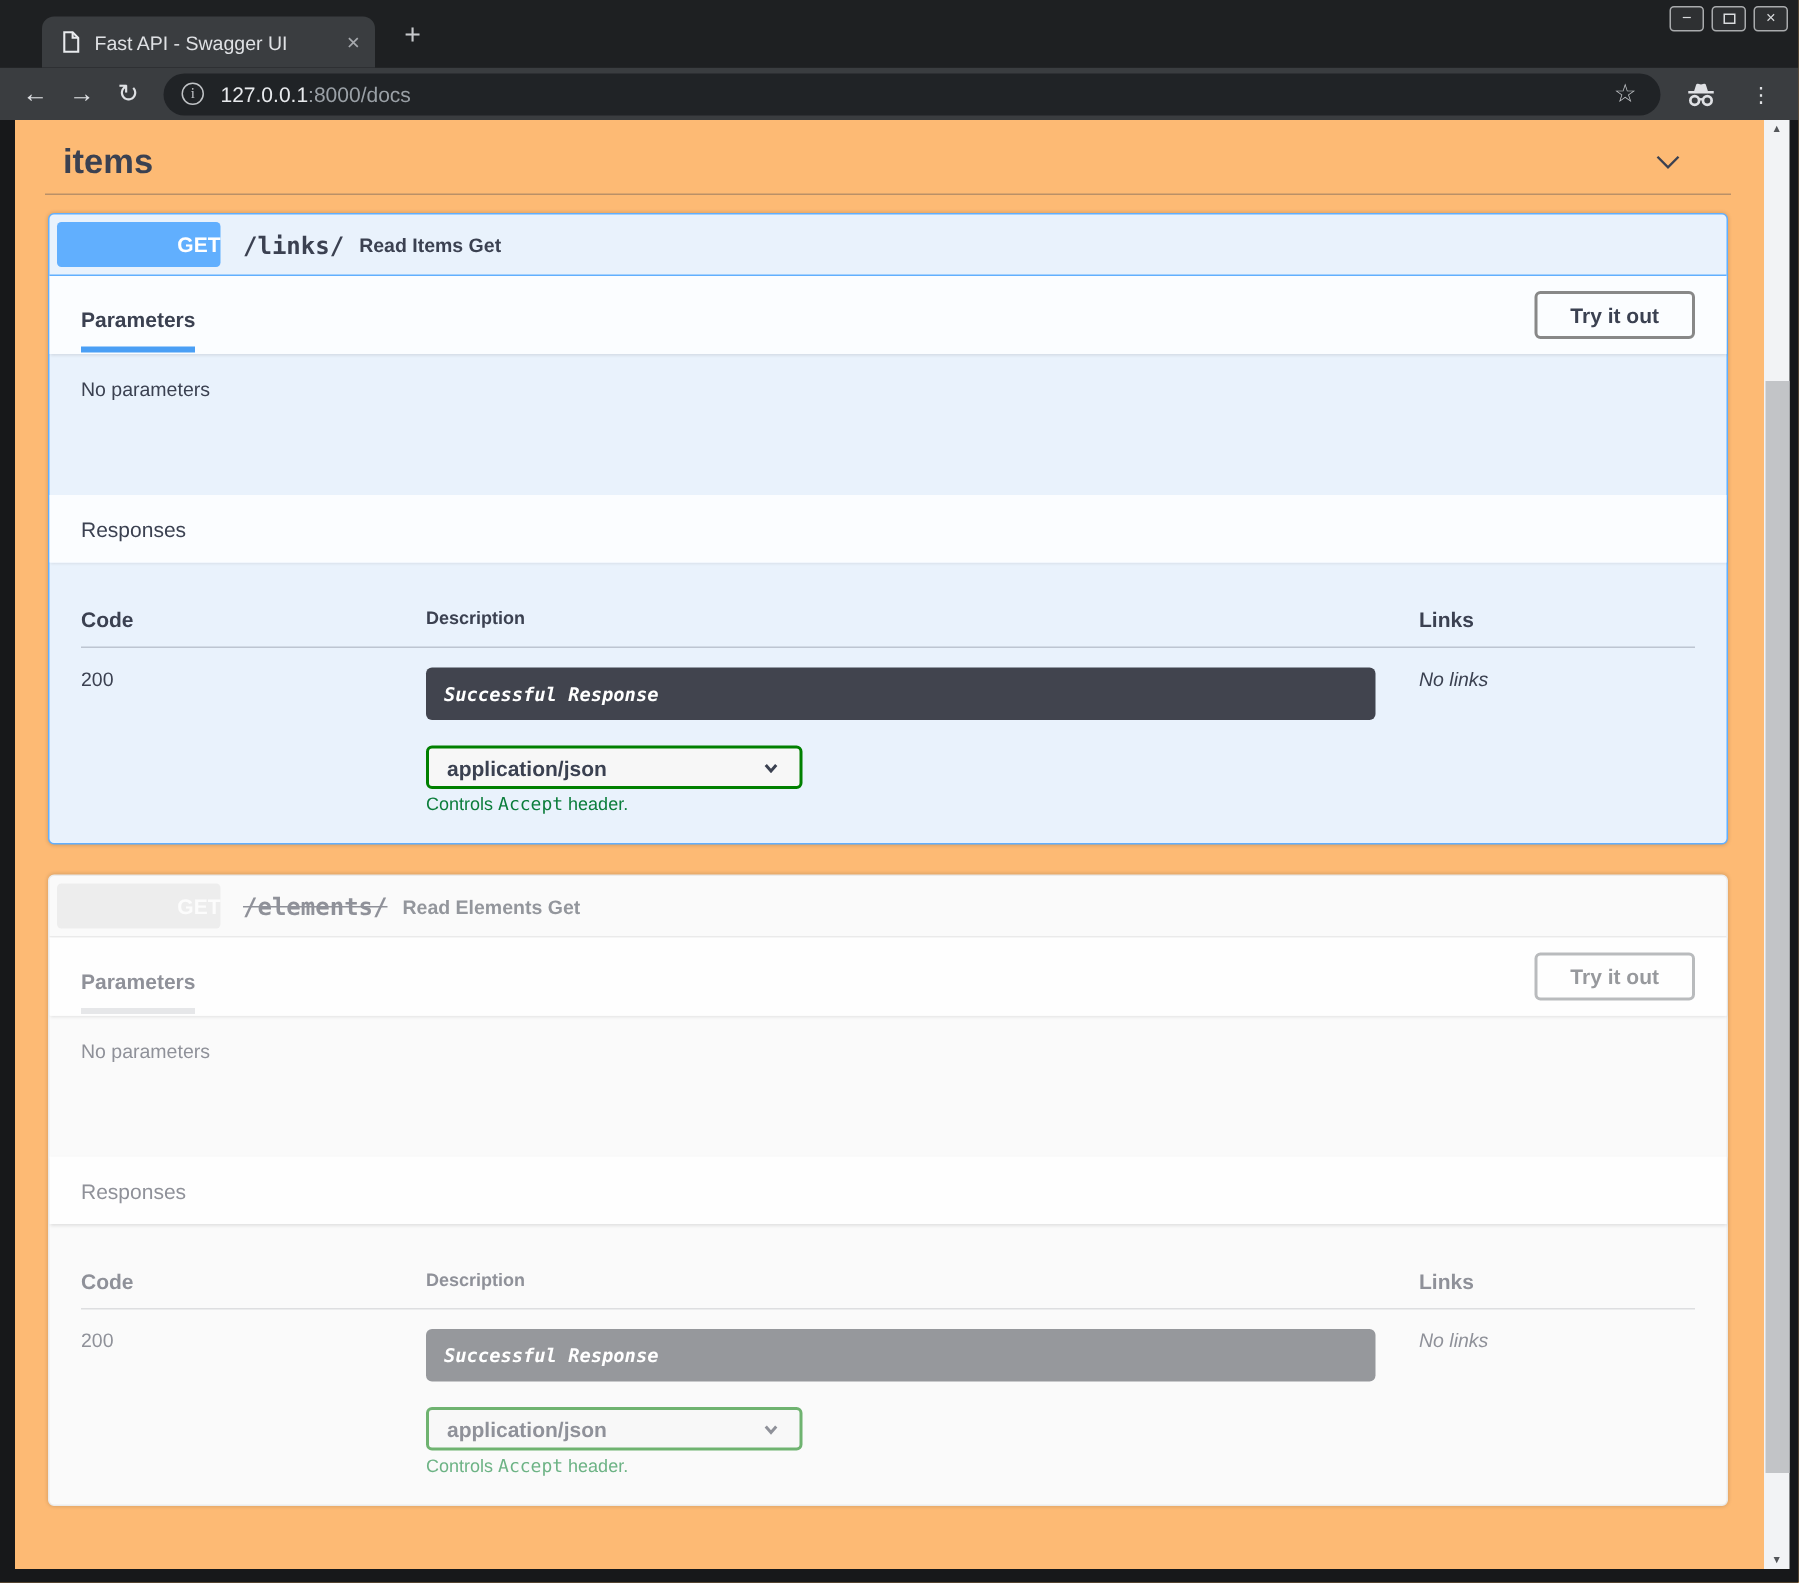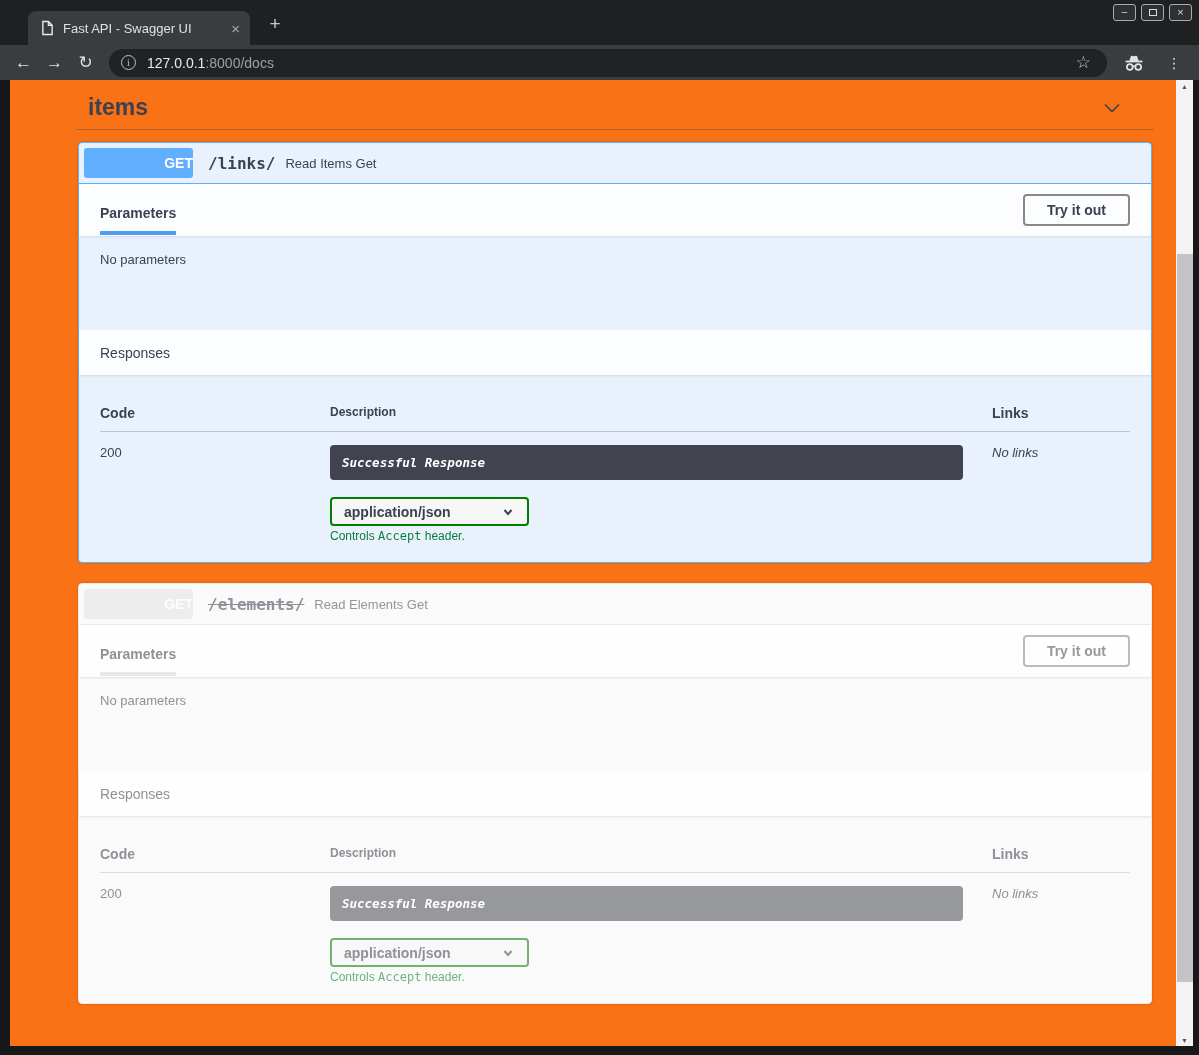--- a/index.html
+++ b/index.html
@@ -28,34 +28,34 @@
                font-family:"Liberation Serif", serif; }
   .url { font-size:14px; }
   .url-host { color:#e8eaed; }
   .url-rest { color:#9aa0a6; }
   .star { margin-left:auto; color:#c4c7ca; font-size:17px; padding:0 10px; }
   .incognito { display:flex; align-items:center; padding:0 10px; }
   .kebab { color:#dfe1e4; font-size:14px; padding:0 8px 0 12px; }
 
   
   .browser-body { flex:1; display:flex; padding:0 6px 9px 10px; background:#17181a; min-height:0; }
-  .page { flex:1; background:#f97316; overflow:hidden; color:#3b4151;padding-left:46px; }
+  .page { flex:1; background:#fdba74; overflow:hidden; color:#3b4151; }
   .content { padding:0 24px 0 22px; }
 
   .tag-row { display:flex; justify-content:space-between; align-items:center; padding:14px 28px 6px 10px; }
   .tag-row h3 { font-size:23px; font-weight:bold; color:#3b4151; }
   .tag-hr { border-bottom:1px solid rgba(59,65,81,.35); margin:2px -2px 12px -2px; }
 
   .opblock { border:1px solid #61affe; border-radius:4px; margin-bottom:20px;
              box-shadow:0 0 3px rgba(0,0,0,.19); background:#e9f2fc; }
   .op-summary { display:flex; align-items:center; padding:5px; gap:10px; border-bottom:1px solid #61affe; }
   .method-badge { width:109px; padding:7px 0; text-align:right; border-radius:3px; background:#61affe;
                   color:#fff; font-weight:bold; font-size:14px; }
   .op-path { font-family:"DejaVu Sans Mono", monospace; font-weight:bold; font-size:16px; color:#3b4151; padding-left:5px; }
-  .op-desc { font-size:13px; color:#3b4151; }
+  .op-desc { font-size:13px; color:#3b4151;font-weight:bold; }
 
   .warning-row { padding:17px 21px 13px; font-weight:bold; font-size:14px; color:#8f9199; }
 
   .section-header { display:flex; justify-content:space-between; align-items:center; padding:0 21px;
                     min-height:52px; background:rgba(255,255,255,.82); box-shadow:0 1px 2px rgba(0,0,0,.1); }
   .ptab { position:relative; padding:19px 0 14px; font-size:14px; font-weight:bold; color:#3b4151; }
   .ptab:after { content:""; position:absolute; left:0; bottom:0; height:4px; width:100%; background:#4a9ff5; }
   .try-btn { background:transparent; border:2px solid #888; border-radius:4px; padding:6px 22px;
              font-family:"Liberation Sans", sans-serif; font-size:14px; font-weight:bold; color:#3b4151; cursor:pointer; }
 
@@ -69,21 +69,21 @@
   .rt-head { padding-bottom:10px; border-bottom:1px solid rgba(59,65,81,.25); }
   .rt-head .h-code { font-size:14px; font-weight:bold; }
   .rt-head .h-desc { font-size:12px; font-weight:bold; }
   .rt-head .h-links { font-size:14px; font-weight:bold; }
   .rt-row { padding-top:13px; }
   .cell-code { font-size:13px; }
   .cell-links { font-size:13px; font-style:italic; }
   .resp-box { width:633px; background:#41444e; color:#fff; border-radius:4px; padding:10px 12px;
               font-family:"DejaVu Sans Mono", monospace; font-style:italic; font-weight:bold; font-size:12.5px;
               margin-bottom:17px; }
-  .media-select { width:199px; height:29px; border:2px solid #008000; border-radius:4px; background:#f7f7f7;
+  .media-select { width:251px; height:29px; border:2px solid #008000; border-radius:4px; background:#f7f7f7;
                   display:flex; align-items:center; justify-content:space-between; padding:0 12px;
                   font-size:14px; font-weight:bold; color:#3b4151; cursor:pointer; }
   .media-select svg { stroke:currentColor; }
   .accept-note { margin-top:3px; font-size:12px; color:#0b7d3b; }
   .accept-note code { font-family:"DejaVu Sans Mono", monospace; font-size:12px; }
 
   
   .opblock.deprecated { border-color:#ebebeb; background:#fafafa; }
   .deprecated .op-summary { border-bottom-color:#ebebeb; }
   .deprecated .method-badge { background:#ededed; color:#fcfcfc; }

